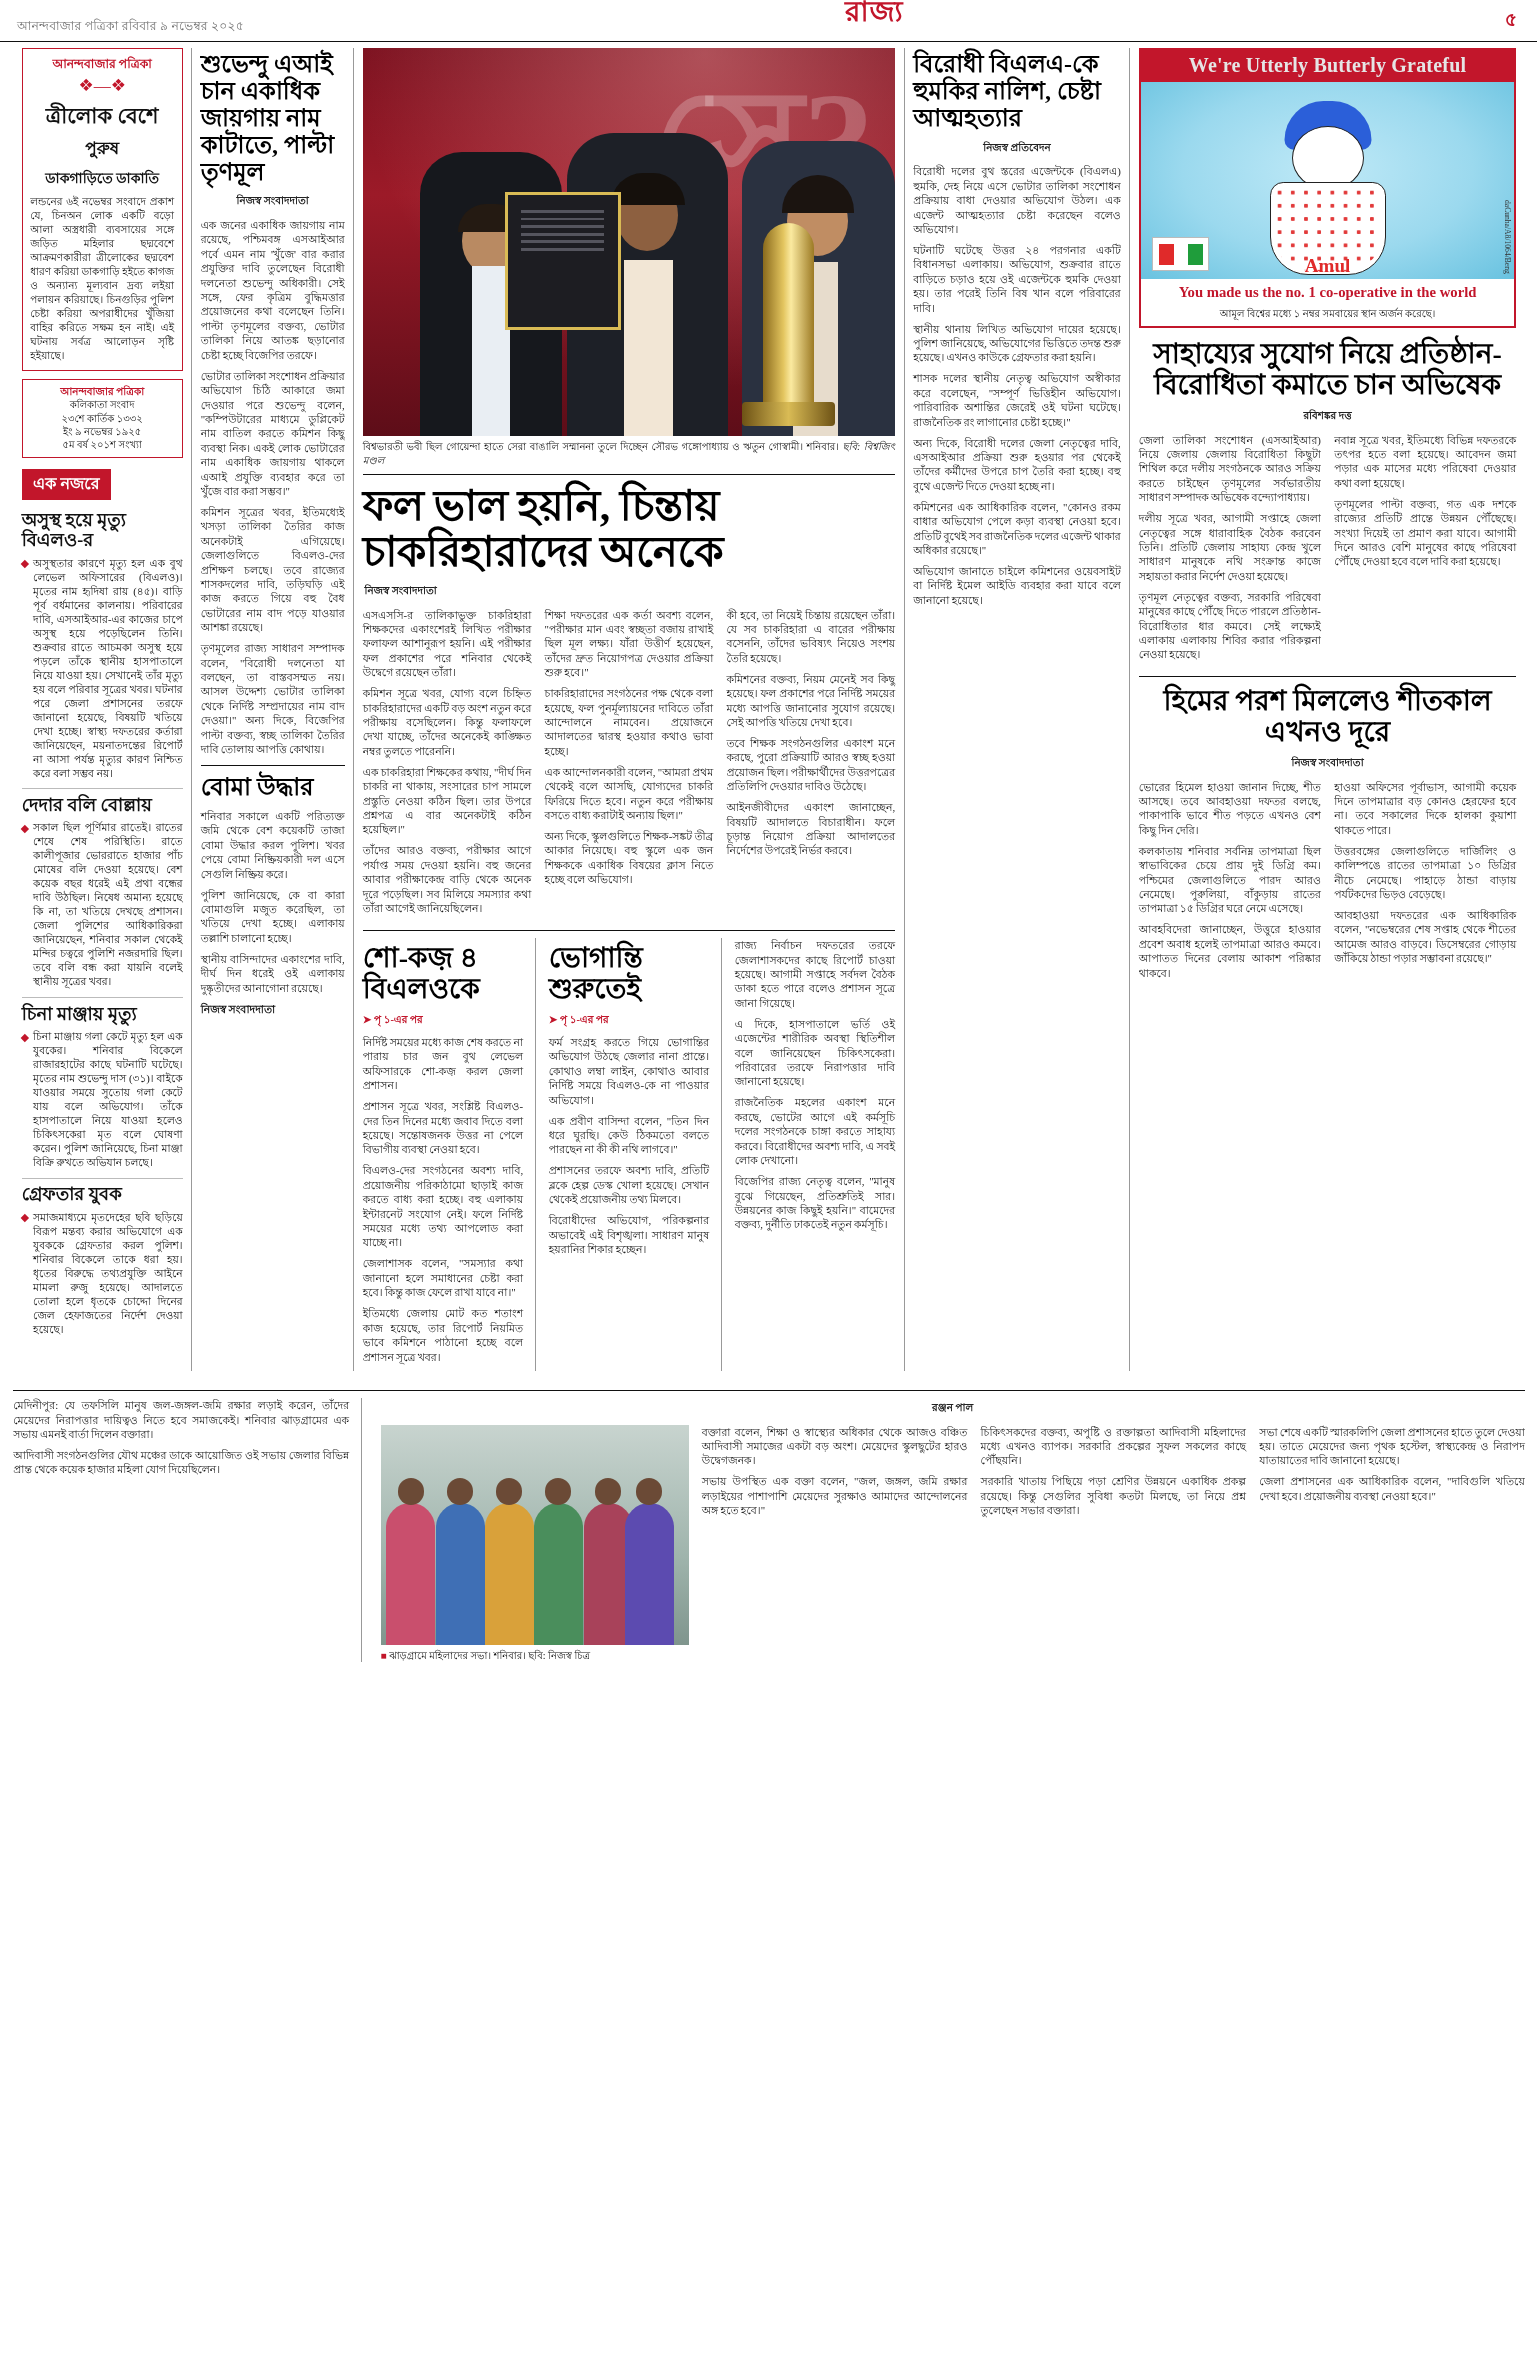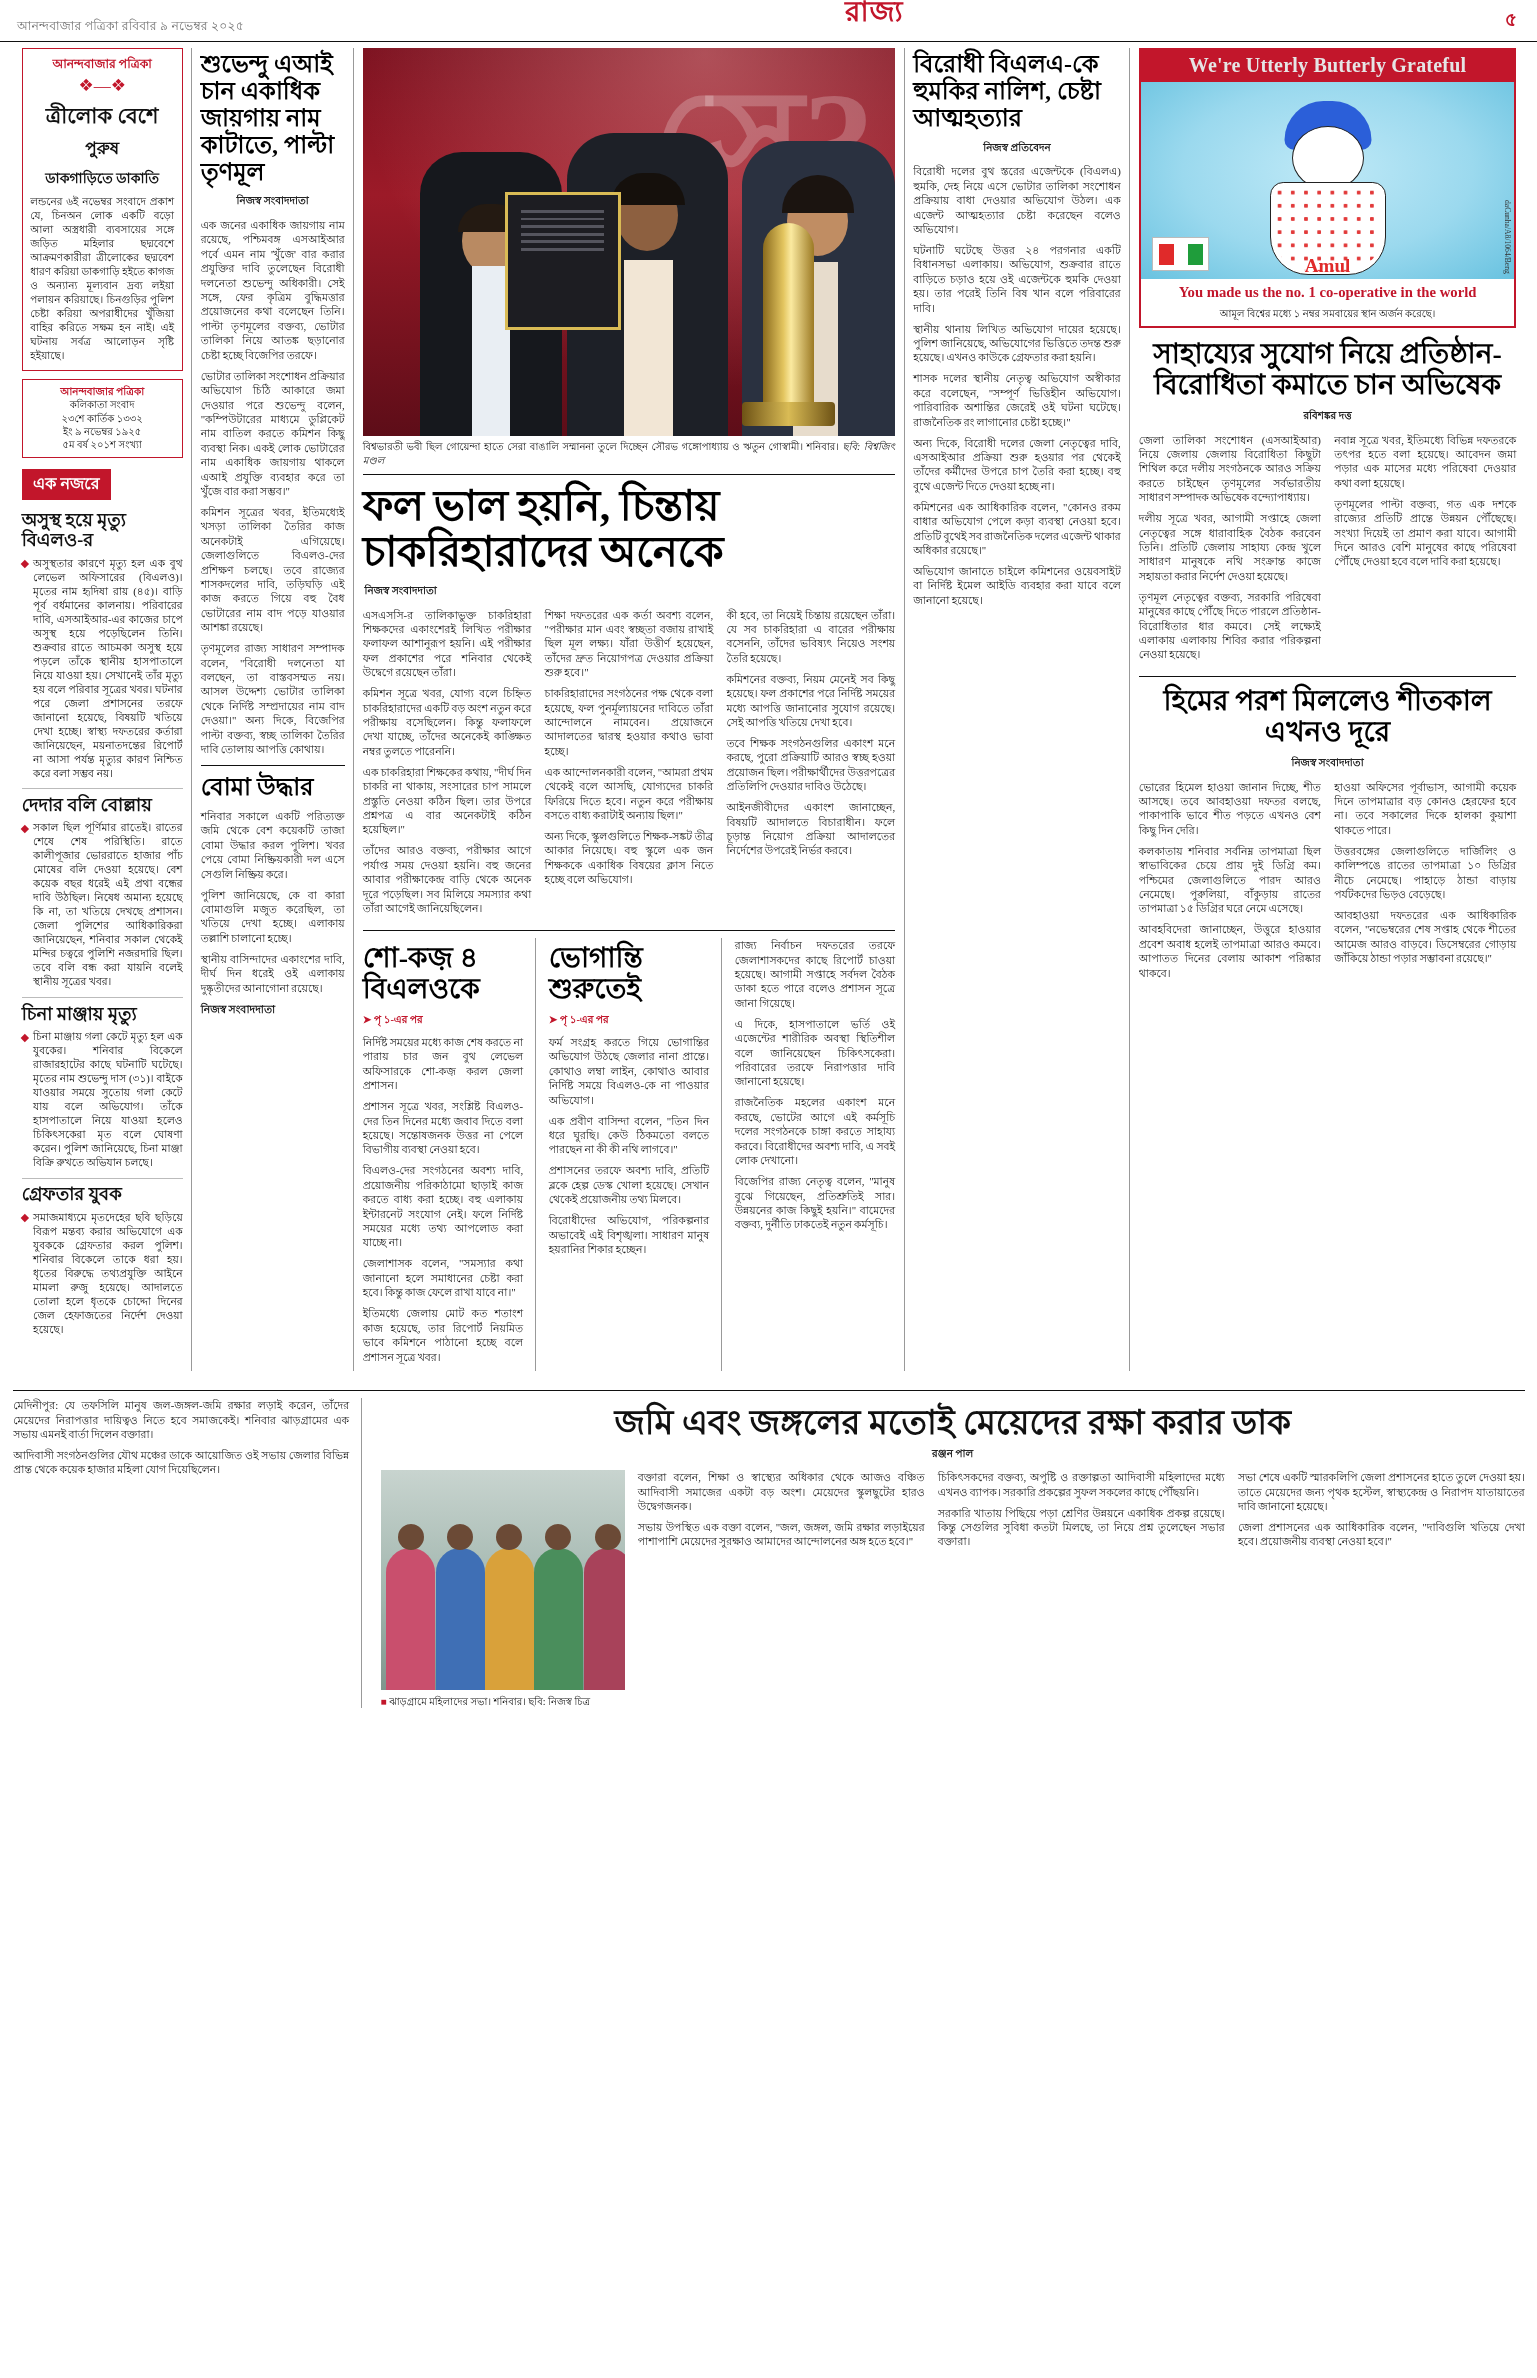--- a/index.html
+++ b/index.html
@@ -417,24 +417,23 @@
   </div>
 
   <div class="bottomband">
     <div class="boxrule"></div>
     <div style="display:flex;gap:19px;">
       <div style="width:336px;border-right:0.9px solid #999;padding-right:11.4px;">
         <p class="body">মেদিনীপুর: যে তফসিলি মানুষ জল-জঙ্গল-জমি রক্ষার লড়াই করেন, তাঁদের মেয়েদের নিরাপত্তার দায়িত্বও নিতে হবে সমাজকেই। শনিবার ঝাড়গ্রামের এক সভায় এমনই বার্তা দিলেন বক্তারা।</p>
         <p class="body">আদিবাসী সংগঠনগুলির যৌথ মঞ্চের ডাকে আয়োজিত ওই সভায় জেলার বিভিন্ন প্রান্ত থেকে কয়েক হাজার মহিলা যোগ দিয়েছিলেন।</p>
       </div>
       <div style="flex:1">
-        <div class="band-hd">জমি এবং জঙ্গলের মতোই মেয়েদের রক্ষা করার ডাক</div>
         <div class="byline">রঞ্জন পাল</div>
         <div style="display:flex;gap:13.2px;">
-          <div style="width:244px">
+          <div style="width:308px">
             <div class="groupphoto">
               <div class="row">
                 <div class="gp-person" style="left:5.7px;background:#c94f6d;">
                     <span class="gp-head"></span>
                   </div>
                 <div class="gp-person" style="left:55px;background:#3f6fb5;">
                     <span class="gp-head"></span>
                   </div>
                 <div class="gp-person" style="left:104px;background:#d9a13a;">
                     <span class="gp-head"></span>

